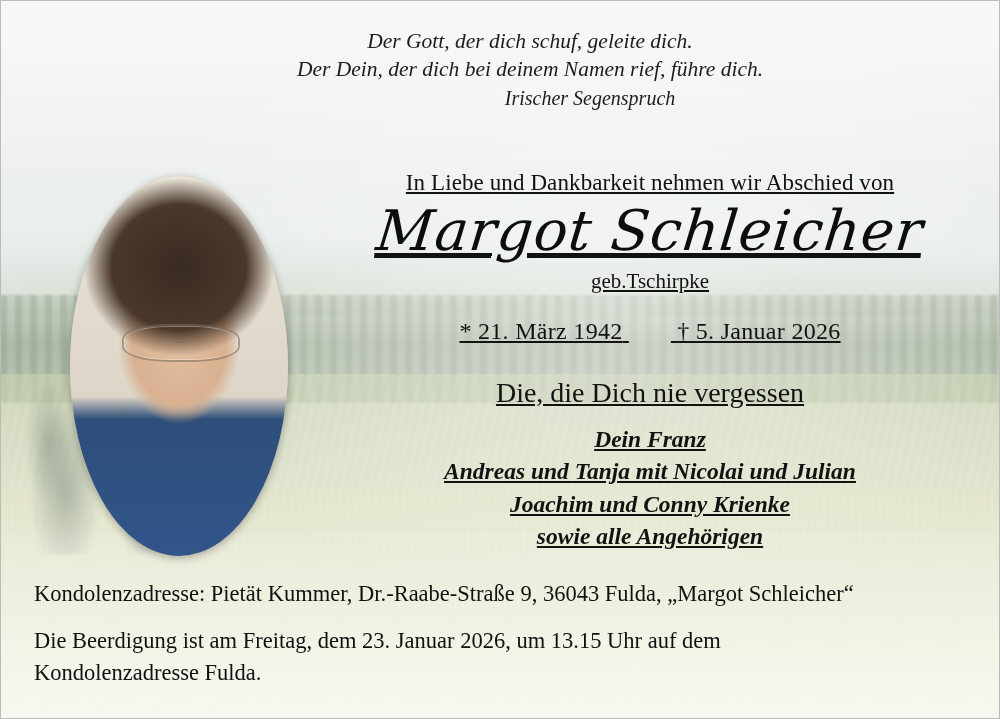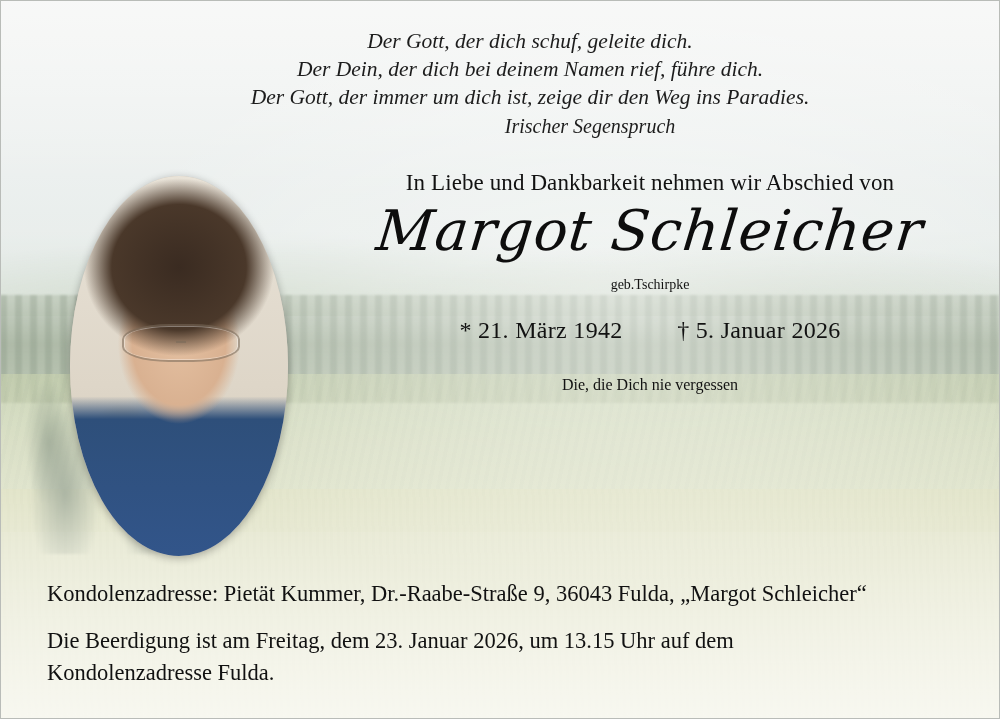--- a/index.html
+++ b/index.html
@@ -193,64 +193,65 @@
     background: rgba(120,105,90,.55);
   }
 
   .main-text {
     position: absolute;
     left: 320px;
     top: 170px;
     width: 660px;
     text-align: center;
     color: #121212;
+    text-decoration: underline;
   }
   .intro {
     font-size: 23px;
     letter-spacing: .1px;
   }
   .name {
     margin-top: 6px;
     font-size: 56px;
     line-height: 1.05;
     font-family: "DejaVu Serif", "Liberation Serif", serif;
     font-style: italic;
     font-weight: 400;
     letter-spacing: 1px;
     transform: skewX(-6deg);
     color: #0d0d0d;
   }
   .maiden {
-    margin-top: 16px;
-    font-size: 14px;
+    margin-top: 8px;
+    font-size: 21px;
   }
   .dates {
     margin-top: 24px;
     font-size: 24px;
     letter-spacing: .3px;
   }
   .dates .gap {
     display: inline-block;
     width: 42px;
   }
   .remember {
     margin-top: 32px;
-    font-size: 16px;
+    font-size: 28px;
   }
   .family {
     margin-top: 14px;
     font-weight: bold;
     font-style: italic;
     font-size: 23.5px;
     line-height: 1.38;
   }
 
   .footer {
     position: absolute;
-    left: 47px;
+    left: 34px;
     top: 578px;
     width: 935px;
     color: #111;
     font-size: 22.5px;
     line-height: 1.42;
     text-align: left;
   }
   .footer .line2 {
     margin-top: 15px;
   }
@@ -268,39 +269,44 @@
     <div class="tree-left"></div>
     <div class="tree-left2"></div>
   </div>
   <div class="veil"></div>
 
   <div class="content">
 
     <div class="verse">
       <div>Der Gott, der dich schuf, geleite dich.</div>
       <div>Der Dein, der dich bei deinem Namen rief, führe dich.</div>
-      <div>Der Gott, der immer um dich ist, zeige dir den Weg ins Paradies.</div>
       <div class="verse-attrib">Irischer Segenspruch</div>
     </div>
 
     <div class="portrait">
       <div class="photo"></div>
       <div class="glasses"></div>
     </div>
 
     <div class="main-text">
       <div class="intro">In Liebe und Dankbarkeit nehmen wir Abschied von</div>
       <div class="name">Margot Schleicher</div>
       <div class="maiden">geb.Tschirpke</div>
       <div class="dates">
         <span>* 21. März 1942</span>
         <span class="gap"></span>
         <span>† 5. Januar 2026</span>
       </div>
       <div class="remember">Die, die Dich nie vergessen</div>
+      <div class="family">
+        <div>Dein Franz</div>
+        <div>Andreas und Tanja mit Nicolai und Julian</div>
+        <div>Joachim und Conny Krienke</div>
+        <div>sowie alle Angehörigen</div>
+      </div>
     </div>
 
     <div class="footer">
       <div>Kondolenzadresse: Pietät Kummer, Dr.-Raabe-Straße 9, 36043 Fulda, „Margot Schleicher“</div>
       <div class="line2">Die Beerdigung ist am Freitag, dem 23. Januar 2026, um 13.15 Uhr auf dem</div>
       <div>Kondolenzadresse Fulda.</div>
     </div>
 
   </div>
 

